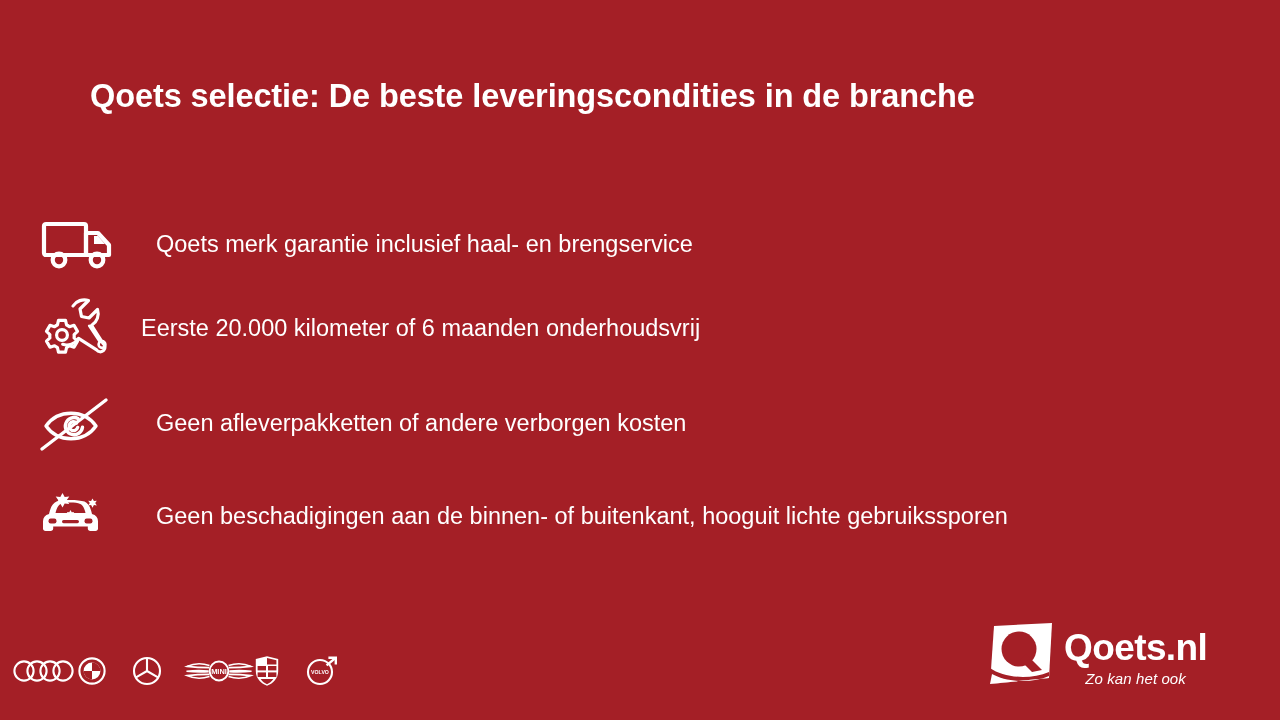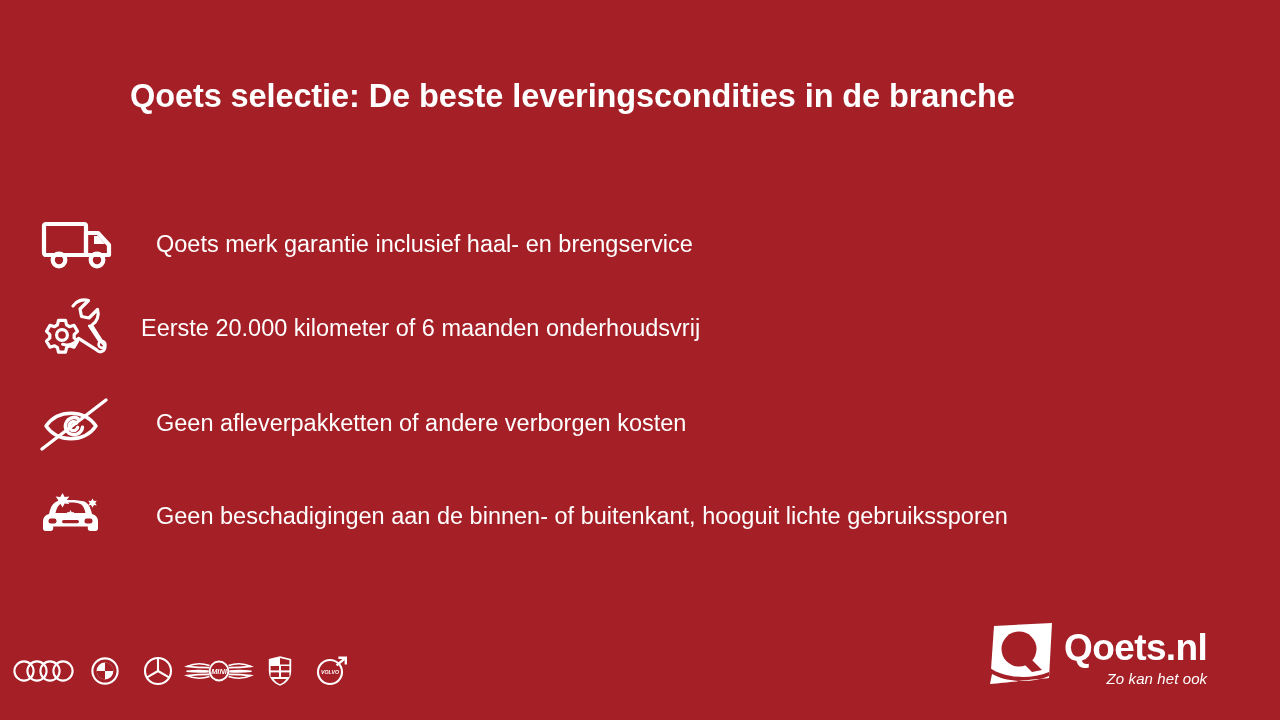--- a/index.html
+++ b/index.html
@@ -27,21 +27,20 @@
     position: absolute;
     left: 90px;
     top: 74px;
     width: 1100px;
     font-size: 32.5px;
     font-weight: bold;
     letter-spacing: -0.1px;
     line-height: 44px;
     color: #ffffff;
     white-space: nowrap;
-    margin-left: 40px;
   }
   
   .features {
     position: absolute;
     left: 0;
     top: 200px;
     width: 1280px;
   }
   .feature-row {
     position: absolute;
@@ -84,23 +83,21 @@
     left: 12px;
     top: 648px;
     height: 46px;
     display: flex;
     align-items: center;
     gap: 0;
   }
   .brand-logo {
     display: flex;
     align-items: center;
-    justify-content: center;
     height: 44px;
-    font-style: italic;
   }
   .brand-logo svg { display: block; }
   .brand-audi  { width: 66px; }
   .brand-bmw   { width: 54px; }
   .brand-merc  { width: 52px; }
   .brand-mini  { width: 70px; }
   .brand-pors  { width: 52px; }
   .brand-volvo { width: 52px; }
 
   
@@ -117,21 +114,21 @@
     width: 74px;
     height: 72px;
     flex: 0 0 74px;
   }
   .qoets-mark svg { display: block; }
   .qoets-wordblock {
     margin-left: 4px;
     padding-top: 6px;
     display: flex;
     flex-direction: column;
-    align-items: flex-end;
+    align-items: center;
   }
   .qoets-word {
     font-size: 37px;
     font-weight: bold;
     line-height: 40px;
     letter-spacing: -0.6px;
     color: #ffffff;
   }
   .qoets-tagline {
     font-size: 15px;

